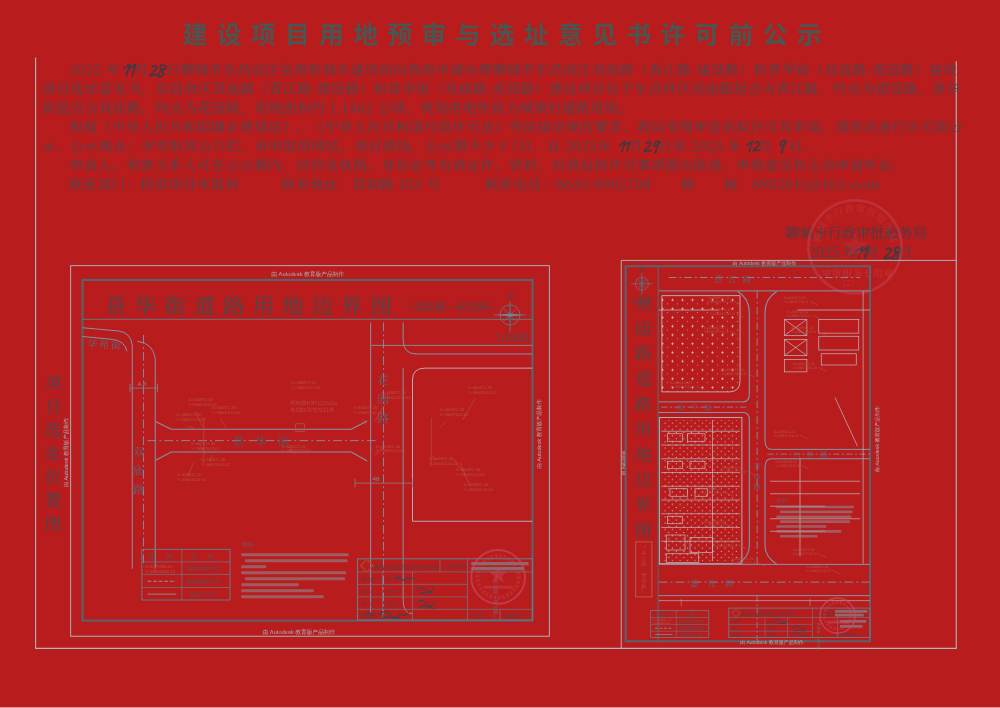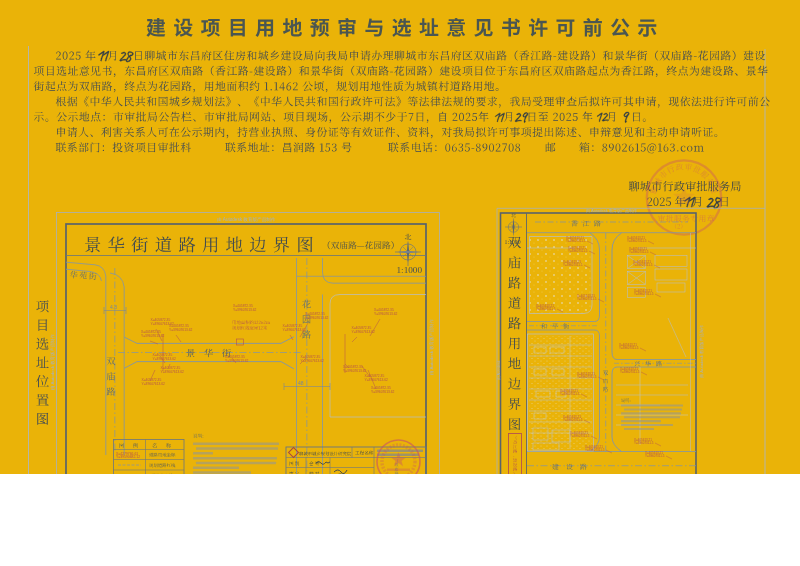--- a/index.html
+++ b/index.html
@@ -1,15 +1,15 @@
 <!DOCTYPE html>
 <html><head><meta charset="utf-8"><title>公示</title>
 <style>
 html,body{margin:0;padding:0;background:#ffffff;}
-#page{position:relative;width:800px;height:474px;overflow:hidden;background:#eab308;font-family:"Liberation Sans",sans-serif;}
+#page{position:relative;width:800px;height:566px;overflow:hidden;background:#b91c1c;font-family:"Liberation Sans",sans-serif;}
 </style></head>
 <body>
 <div id="page">
 <svg xmlns="http://www.w3.org/2000/svg" width="800" height="566" viewBox="0 0 800 566">
 <defs>
 <pattern id="hatchdots" width="6" height="5" patternUnits="userSpaceOnUse">
           <circle cx="1" cy="1" r="0.4" fill="#dde2e6"></circle>
           <circle cx="4" cy="3.5" r="0.4" fill="#e1e6ea"></circle>
         </pattern>
         <pattern id="hatchlite" width="8" height="7" patternUnits="userSpaceOnUse">

